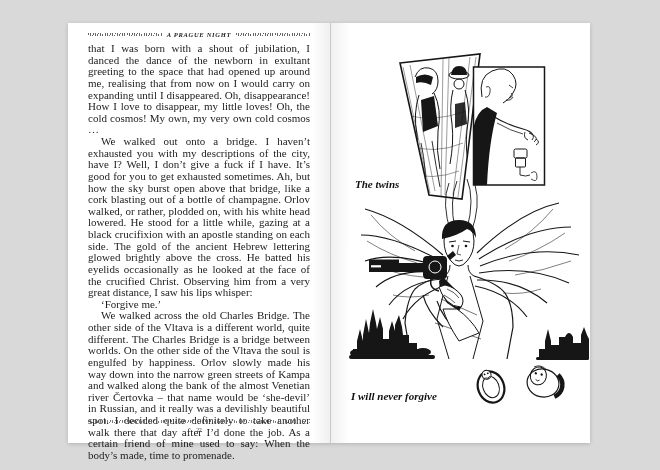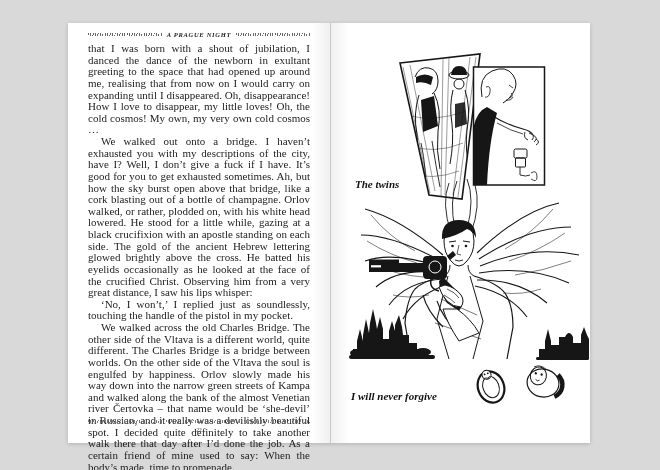--- a/index.html
+++ b/index.html
@@ -66,21 +66,21 @@
   <div class="page page-left">
     <div class="text-col">
       <div class="running-header">
         <span class="hatch"></span>
         <span class="header-title">A PRAGUE NIGHT</span>
         <span class="hatch"></span>
       </div>
       <div class="body-text">
         <p>that I was born with a shout of jubilation, I danced the dance of the newborn in exultant greeting to the space that had opened up around me, realising that from now on I would carry on expanding until I disappeared. Oh, disappearance! How I love to disappear, my little loves! Oh, the cold cosmos! My own, my very own cold cosmos …</p>
         <p class="indent">We walked out onto a bridge. I haven’t exhausted you with my descriptions of the city, have I? Well, I don’t give a fuck if I have. It’s good for you to get exhausted sometimes. Ah, but how the sky burst open above that bridge, like a cork blasting out of a bottle of champagne. Orlov walked, or rather, plodded on, with his white head lowered. He stood for a little while, gazing at a black crucifixion with an apostle standing on each side. The gold of the ancient Hebrew lettering glowed brightly above the cross. He batted his eyelids occasionally as he looked at the face of the crucified Christ. Observing him from a very great distance, I saw his lips whisper:</p>
-        <p class="indent">‘No, I won’t,’ I replied just as soundlessly, touching the handle of the pistol in my pocket.</p>
+        <p class="indent">‘Forgive me.’</p>
         <p class="indent">We walked across the old Charles Bridge. The other side of the Vltava is a different world, quite different. The Charles Bridge is a bridge between worlds. On the other side of the Vltava the soul is engulfed by happiness. Orlov slowly made his way down into the narrow green streets of Kampa and walked along the bank of the almost Venetian river Čertovka – that name would be ‘she-devil’ in Russian, and it really was a devilishly beautiful spot. I decided quite definitely to take another walk there that day after I’d done the job. As a certain friend of mine used to say: When the body’s made, time to promenade.</p>
       </div>
     </div>
     <div class="page-footer">
       <div class="footer-hatch"></div>
       <div class="page-num">22</div>
     </div>
   </div>
 
   <div class="page page-right">

